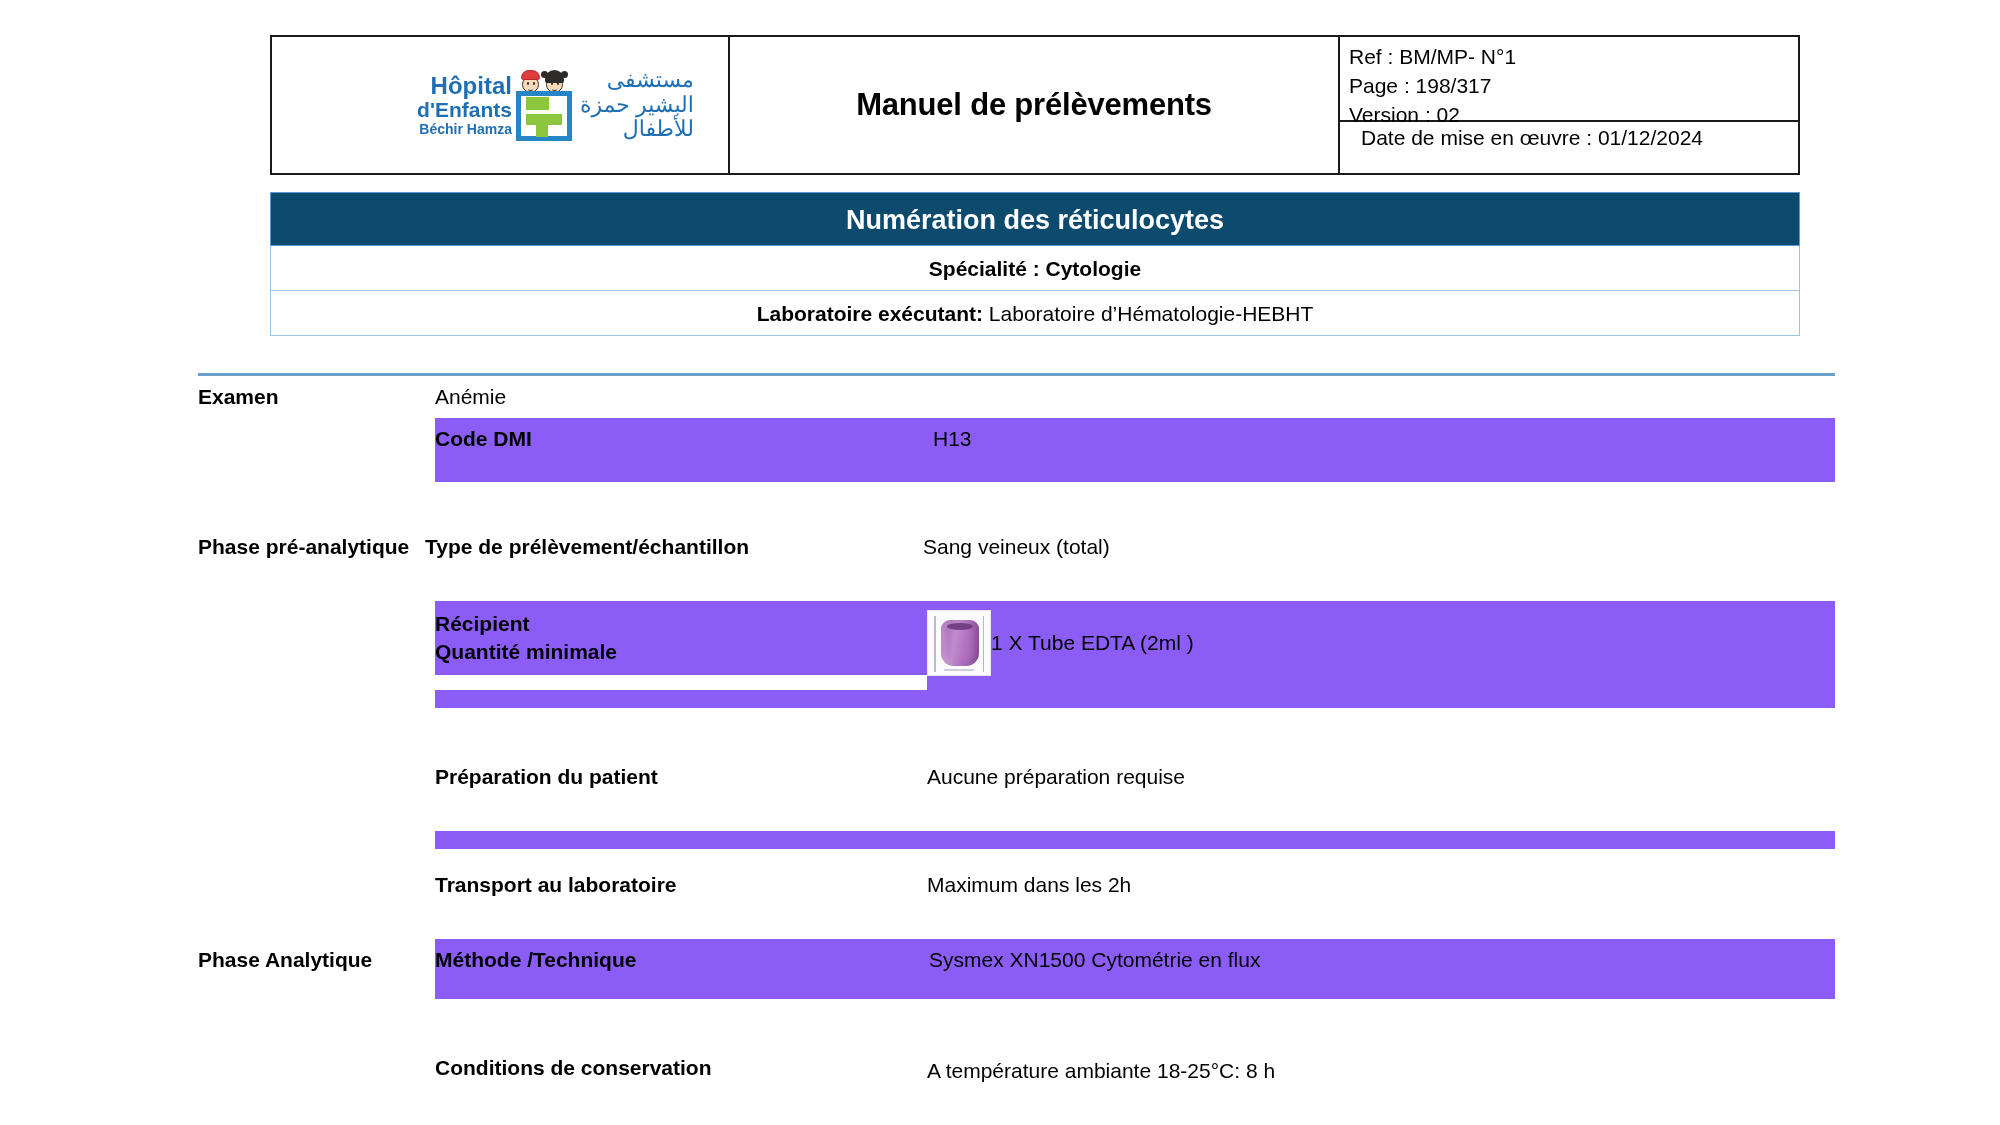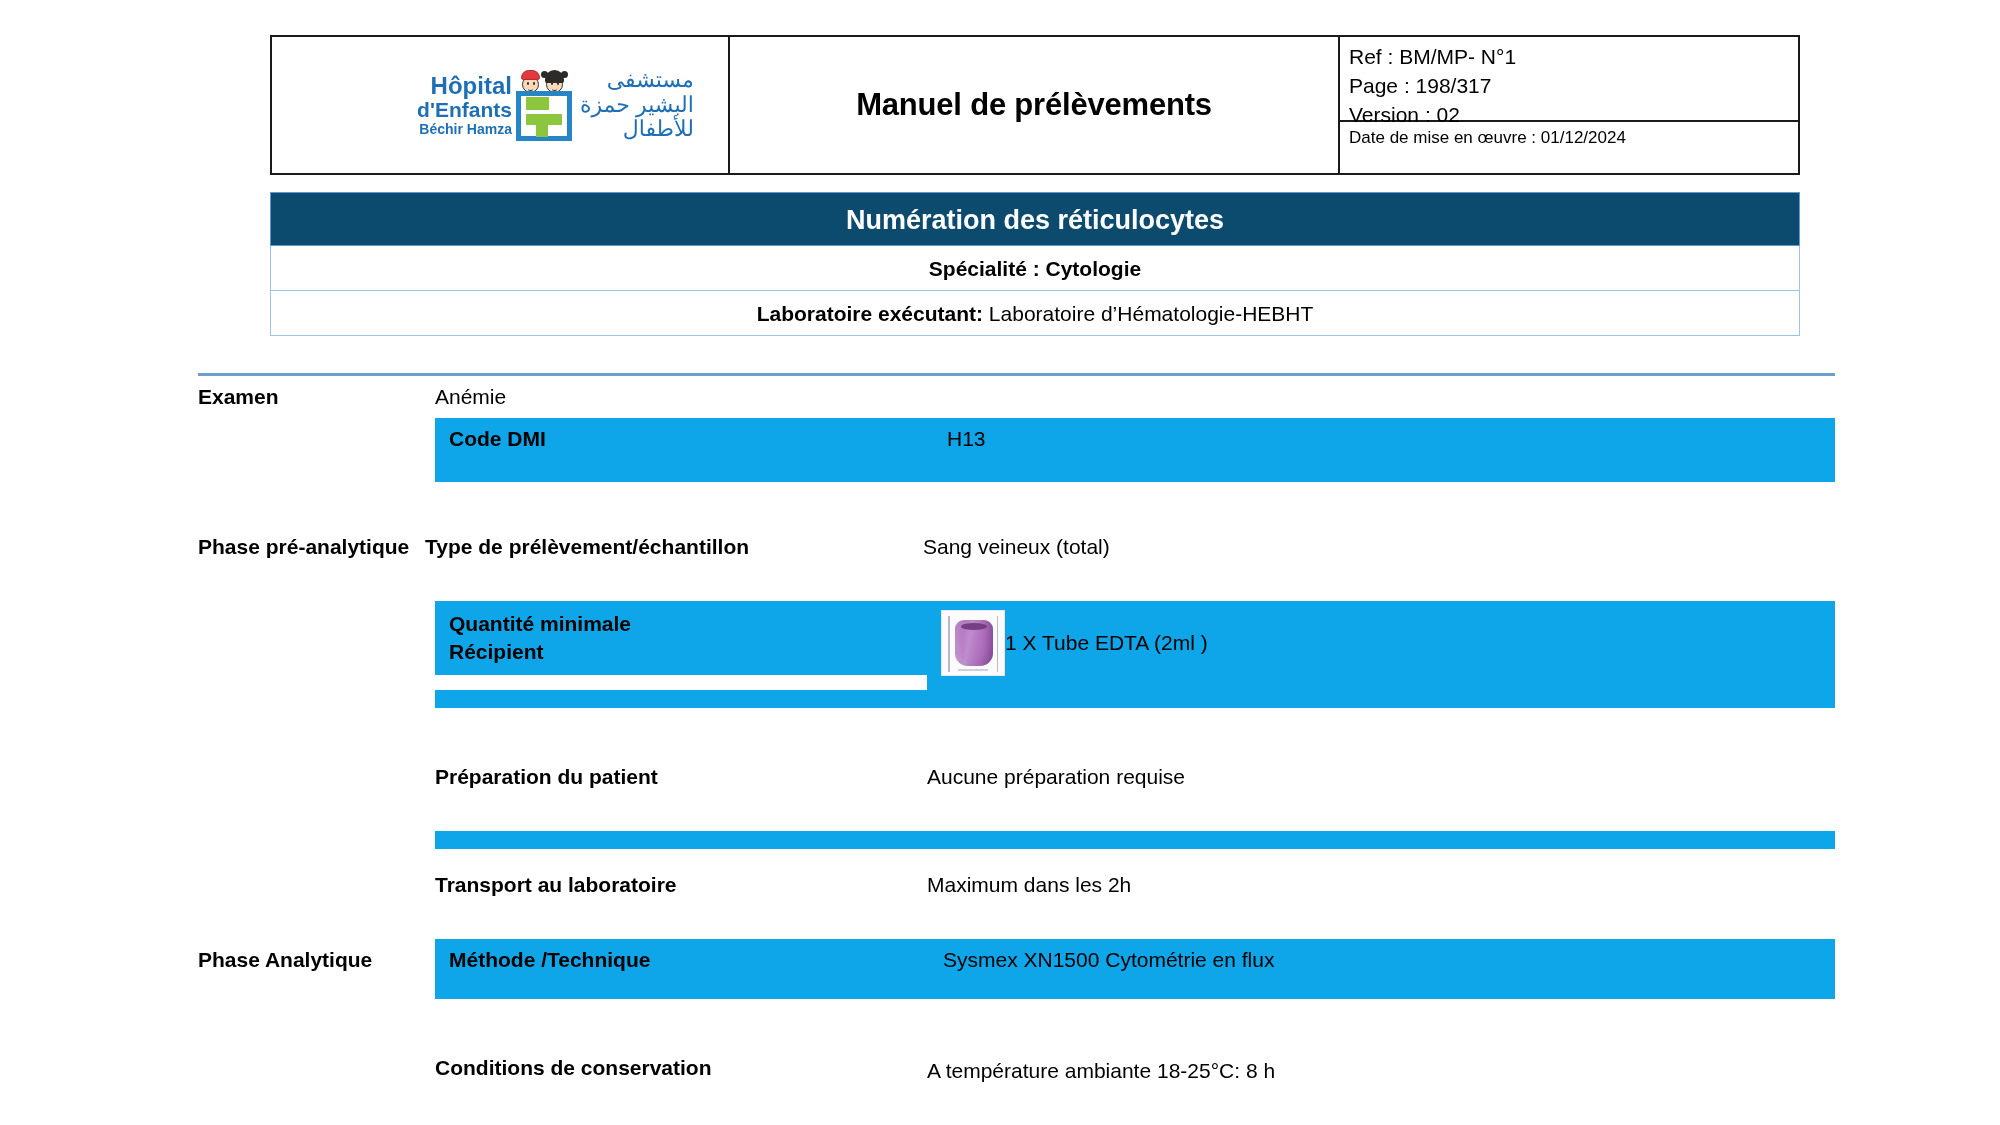--- a/index.html
+++ b/index.html
@@ -65,23 +65,24 @@
     font-size: 21px;
     line-height: 29px;
     white-space: nowrap;
   }
   .hdr-meta-bottom {
     flex: 1;
     box-sizing: border-box;
     padding: 5px 0 0 9px;
   }
   .hdr-meta-bottom div {
-    font-size: 17px;
+    font-size: 21px;
     line-height: 22px;
     white-space: nowrap;
+    margin-left: 12px;
   }
 
   
   .logo {
     display: flex;
     align-items: center;
     justify-content: center;
     gap: 4px;
     transform: translateX(33px);
   }
@@ -262,21 +263,21 @@
 
   .grid {
     position: relative;
   }
   .row {
     display: flex;
     align-items: flex-start;
     position: relative;
   }
   .row.shaded .c-label,
-  .row.shaded .c-value { background: #0ea5e9; padding-left: 14px; }
+  .row.shaded .c-value { background: #8b5cf6; }
 
   .c-phase {
     width: 237px;
     flex: 0 0 237px;
     font-size: 21px;
     font-weight: bold;
     box-sizing: border-box;
     padding-top: 9px;
     white-space: nowrap;
     background: transparent;
@@ -460,22 +461,22 @@
 
     <div class="row">
       <div class="c-phase">&nbsp;</div>
       <div class="c-label" style="height:26px"></div>
       <div class="c-value" style="height:26px"></div>
     </div>
 
     <div class="row shaded">
       <div class="c-phase"></div>
       <div class="c-label" style="line-height:28px">
+        <div>Récipient</div>
         <div>Quantité minimale</div>
-        <div>Récipient</div>
       </div>
       <div class="c-value">
         <div class="tube-wrap">
           <div class="tube-img">
             <div class="tube-rail l"></div>
             <div class="tube-rail r"></div>
             <div class="tube-cap">
               <div class="tube-cap-top"></div>
             </div>
             <div class="tube-base"></div>

